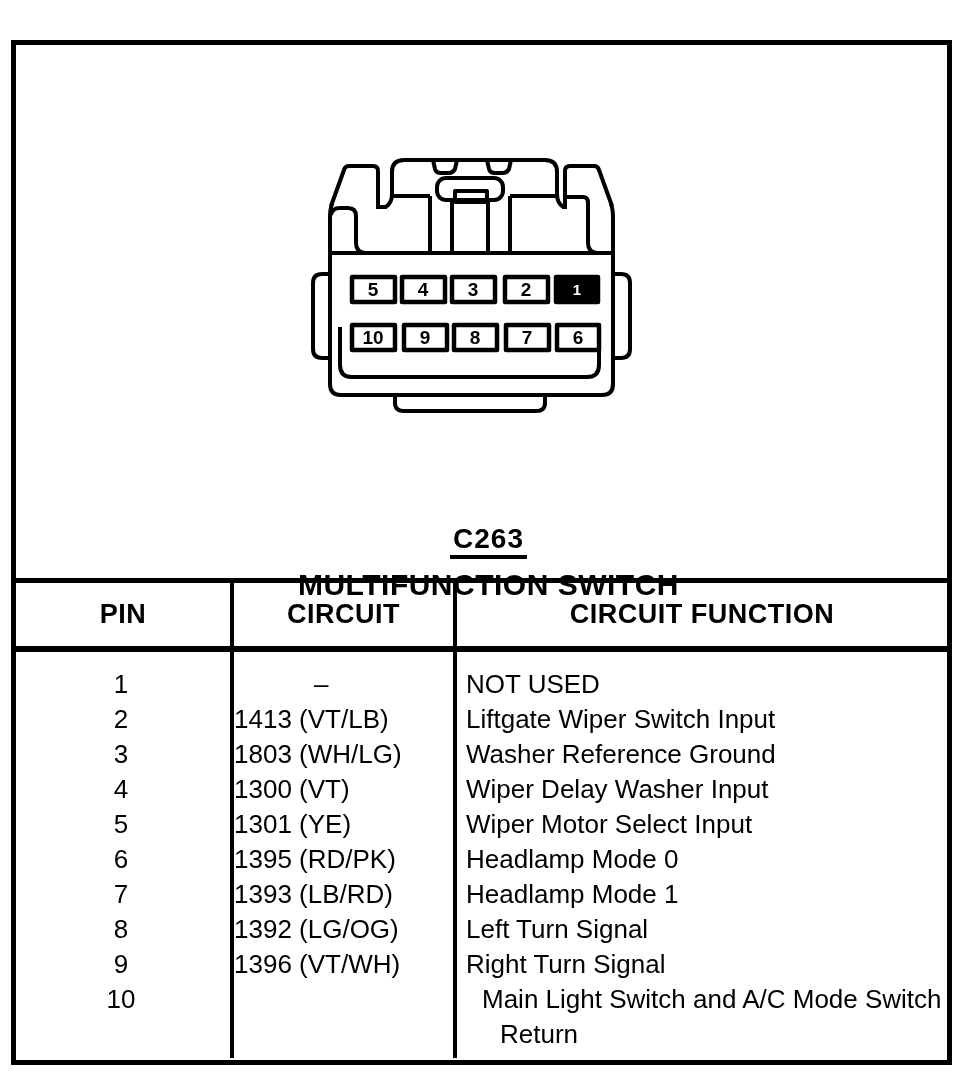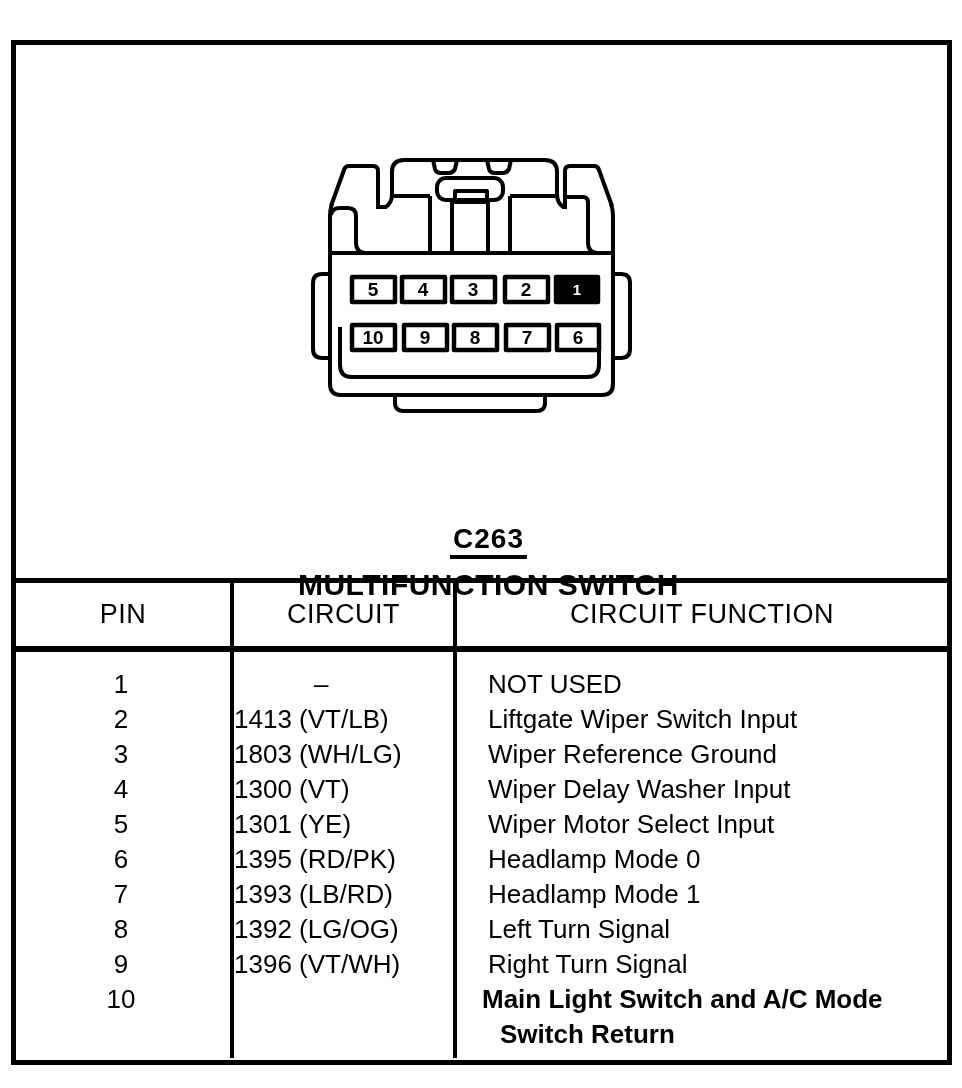--- a/index.html
+++ b/index.html
@@ -65,21 +65,21 @@
   }
   .hdr-row {
     display: grid;
     grid-template-columns: 218px 223px 1fr;
     border-bottom: 6px solid #000;
   }
   .hdr-cell {
     height: 63px;
     line-height: 63px;
     text-align: center;
-    font-size: 27px; font-weight: normal;
+    font-size: 27px; font-weight: bold;
     letter-spacing: 0.5px;
     box-sizing: border-box;
   }
   .body-row {
     display: grid;
     grid-template-columns: 218px 223px 1fr;
     height: 406px;
   }
   .col { box-sizing: border-box; padding-top: 15px; }
   .col-divided { border-right: 4px solid #000; }
@@ -90,25 +90,24 @@
     box-sizing: border-box;
     white-space: nowrap;
   }
   .cell-line.tall {
     height: 70px;
     white-space: normal;
   }
   .pin-col .cell-line { text-align: center; padding-right: 4px; }
   .circuit-col .cell-line { }
   .circuit-col .cell-line.dash { padding-left: 80px; }
-  .function-col .cell-line { padding-left: 31px; }
+  .function-col .cell-line { padding-left: 9px; }
   .function-col .cell-line.tall {
     padding-left: 43px;
     text-indent: -18px;
-    font-weight: bold;
   }
 </style>
 </head>
 <body>
 
 <div id="sheet">
 
   <svg id="connector-svg" viewBox="310 145 340 275" xmlns="http://www.w3.org/2000/svg">
 
     <path d="M330 274 L322 274 Q313 274 313 283 L313 349 Q313 358 322 358 L330 358"></path>
@@ -191,21 +190,21 @@
         <div class="cell-line">1300 (VT)</div>
         <div class="cell-line">1301 (YE)</div>
         <div class="cell-line">1395 (RD/PK)</div>
         <div class="cell-line">1393 (LB/RD)</div>
         <div class="cell-line">1392 (LG/OG)</div>
         <div class="cell-line">1396 (VT/WH)</div>
       </div>
       <div class="col function-col">
         <div class="cell-line">NOT USED</div>
         <div class="cell-line">Liftgate Wiper Switch Input</div>
-        <div class="cell-line">Wiper Reference Ground</div>
+        <div class="cell-line">Washer Reference Ground</div>
         <div class="cell-line">Wiper Delay Washer Input</div>
         <div class="cell-line">Wiper Motor Select Input</div>
         <div class="cell-line">Headlamp Mode 0</div>
         <div class="cell-line">Headlamp Mode 1</div>
         <div class="cell-line">Left Turn Signal</div>
         <div class="cell-line">Right Turn Signal</div>
         <div class="cell-line tall">Main Light Switch and A/C Mode Switch Return</div>
       </div>
     </div>
   </div>

